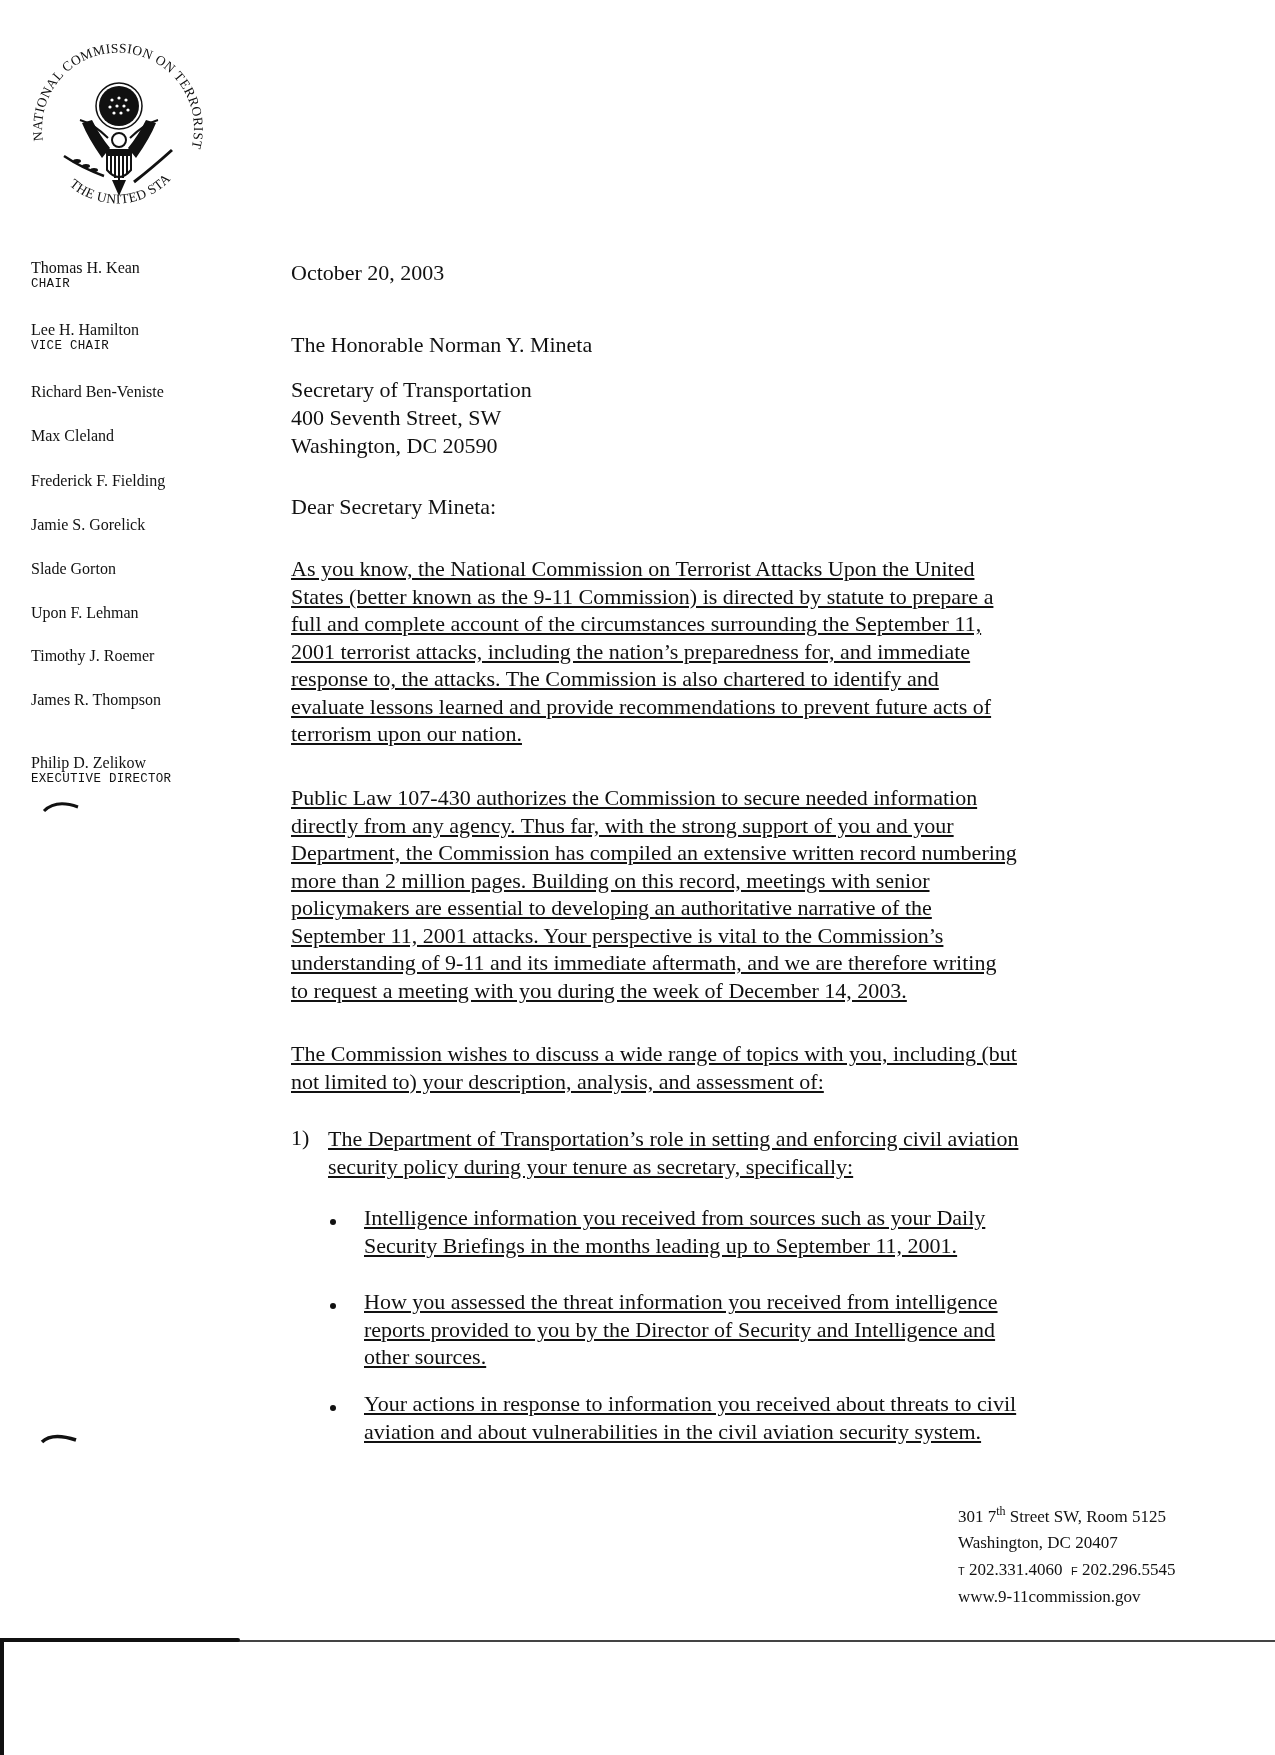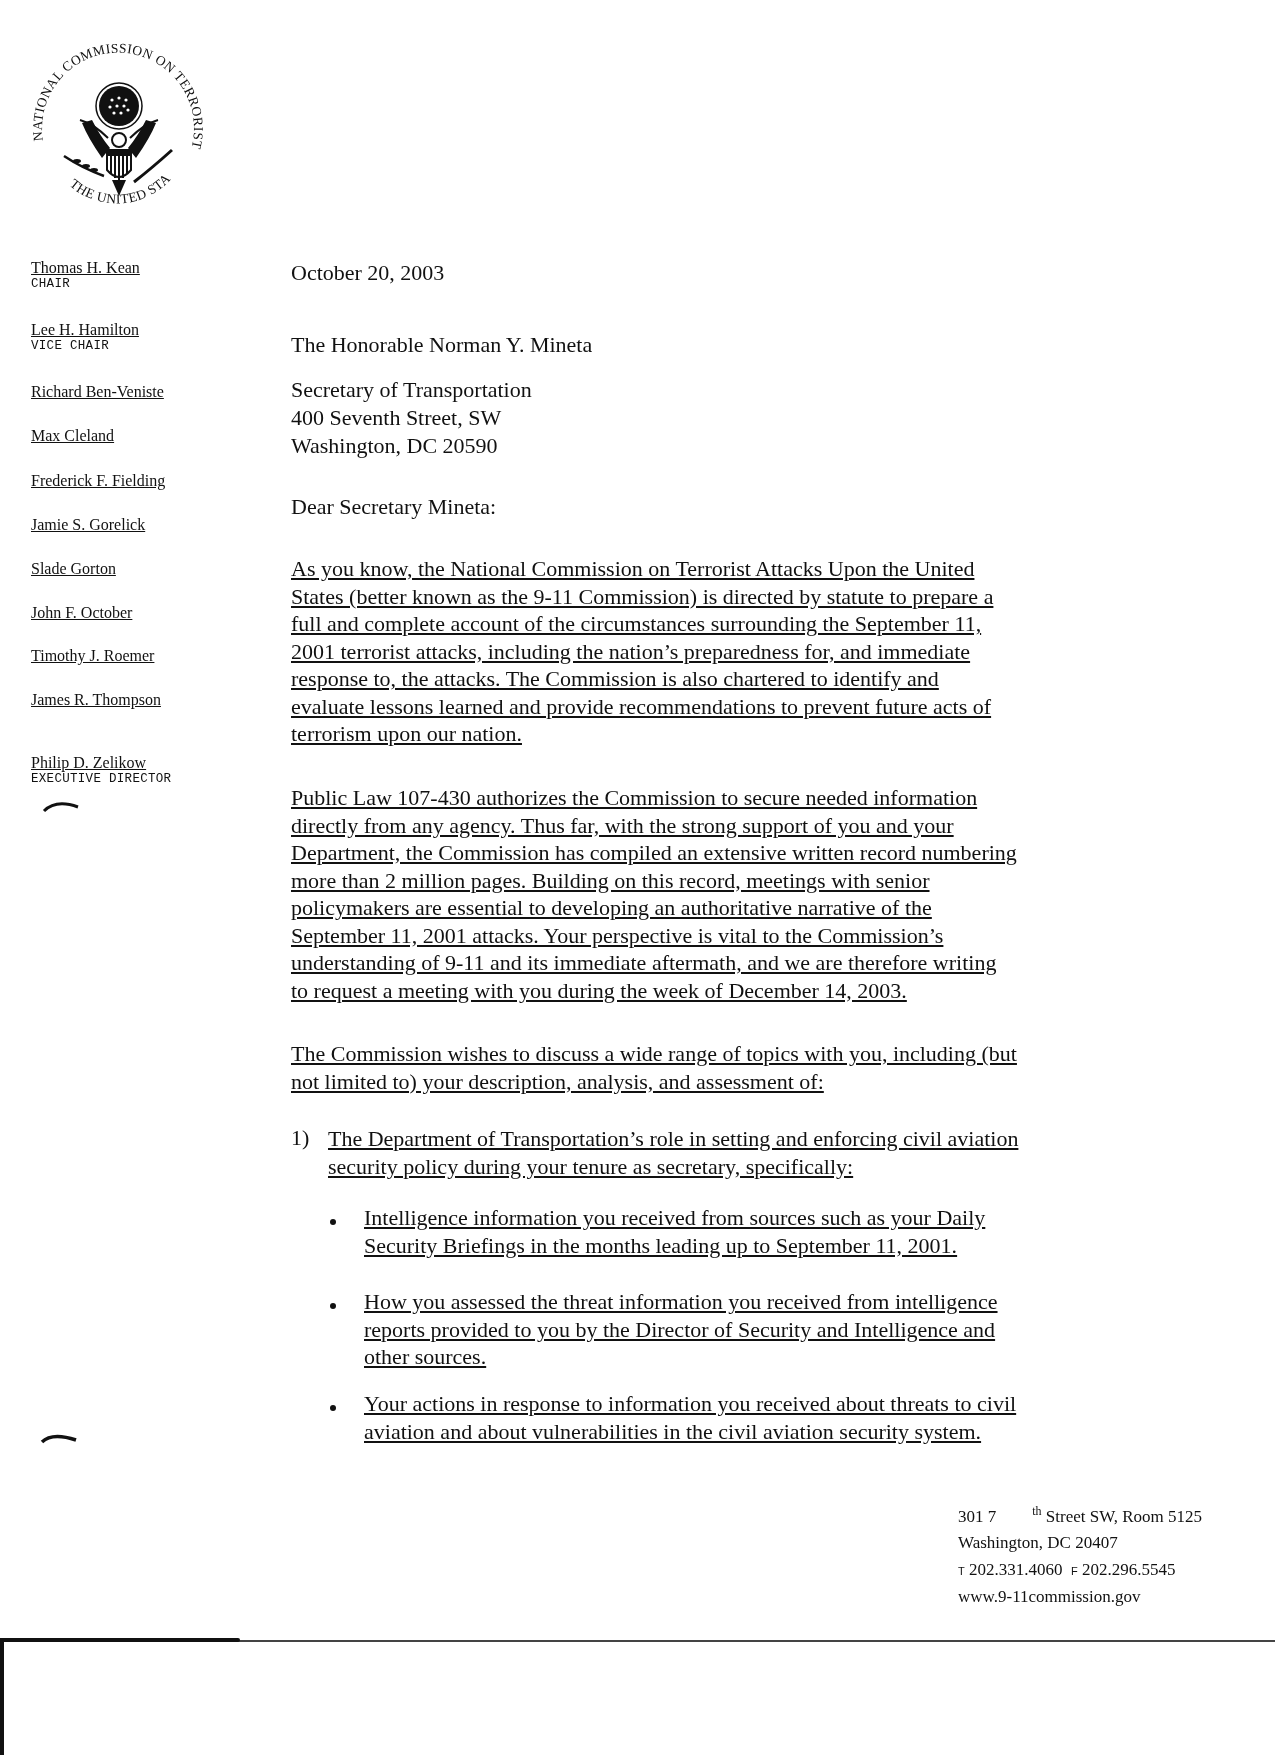--- a/index.html
+++ b/index.html
@@ -7,40 +7,40 @@
     width: 1275px; height: 1755px; position: relative; overflow: hidden;
     color: #111111;
   }
 
   
   .seal { position: absolute; left: 22px; top: 28px; width: 190px; height: 190px; }
 
   
   .roster { position: absolute; left: 31px; top: 259px; width: 200px; }
   .member { position: absolute; left: 0; }
-  .member .name { font-family: "Liberation Serif", serif; font-size: 16px; line-height: 18px; white-space: nowrap; text-decoration: underline; }
+  .member .name { font-family: "Liberation Serif", serif; font-size: 16px; line-height: 18px; white-space: nowrap; }
   .member .title { font-family: Liberation Mono, monospace; font-size: 12.5px; letter-spacing: 0.3px; line-height: 15px; white-space: nowrap; }
 
   .tick-mark { position: absolute; }
 
   
   .letter { position: absolute; left: 291px; top: 0; width: 860px;
             font-family: "Liberation Serif", serif; font-size: 22px; color: #111; }
   .letter .line { position: absolute; left: 0; white-space: nowrap; }
   .para { position: absolute; left: 0; width: 840px; line-height: 27.5px; }
   .para p { margin: 0; white-space: nowrap; transform-origin: left; text-decoration: underline; }
 
   .list-num { position: absolute; }
   .bullet-dot { position: absolute; width: 6px; height: 6px; border-radius: 50%; background: #111; }
 
   
   .footer-addr { position: absolute; left: 958px; top: 1498px; font-family: "Liberation Serif", serif;
                  font-size: 17px; line-height: 26.5px; color: #111; }
   .footer-addr .row { white-space: nowrap; }
-  .footer-addr sup { font-size: 12px; margin-left: 36px; }
+  .footer-addr sup { font-size: 12px; }
   .footer-addr .lbl { font-size: 11px; font-family: "Liberation Sans", sans-serif; }
 
   .scan-line { position: absolute; left: 0; top: 1640px; width: 1275px; height: 2px; background: #444; }
   .scan-line-thick { position: absolute; left: 0; top: 1638px; width: 240px; height: 4px; background: #111; border-radius: 0 2px 2px 0; }
   .scan-edge { position: absolute; left: 0; top: 1640px; width: 4px; height: 115px; background: #111; }
 </style>
 </head>
 <body>
 
 <div class="seal">
@@ -117,21 +117,21 @@
   <div class="member" style="top:213px">
     <div class="name">Frederick F. Fielding</div>
   </div>
   <div class="member" style="top:257px">
     <div class="name">Jamie S. Gorelick</div>
   </div>
   <div class="member" style="top:301px">
     <div class="name">Slade Gorton</div>
   </div>
   <div class="member" style="top:345px">
-    <div class="name">John F. October</div>
+    <div class="name">Upon F. Lehman</div>
   </div>
   <div class="member" style="top:388px">
     <div class="name">Timothy J. Roemer</div>
   </div>
   <div class="member" style="top:432px">
     <div class="name">James R. Thompson</div>
   </div>
   <div class="member" style="top:495px">
     <div class="name">Philip D. Zelikow</div>
     <div class="title">EXECUTIVE DIRECTOR</div>

